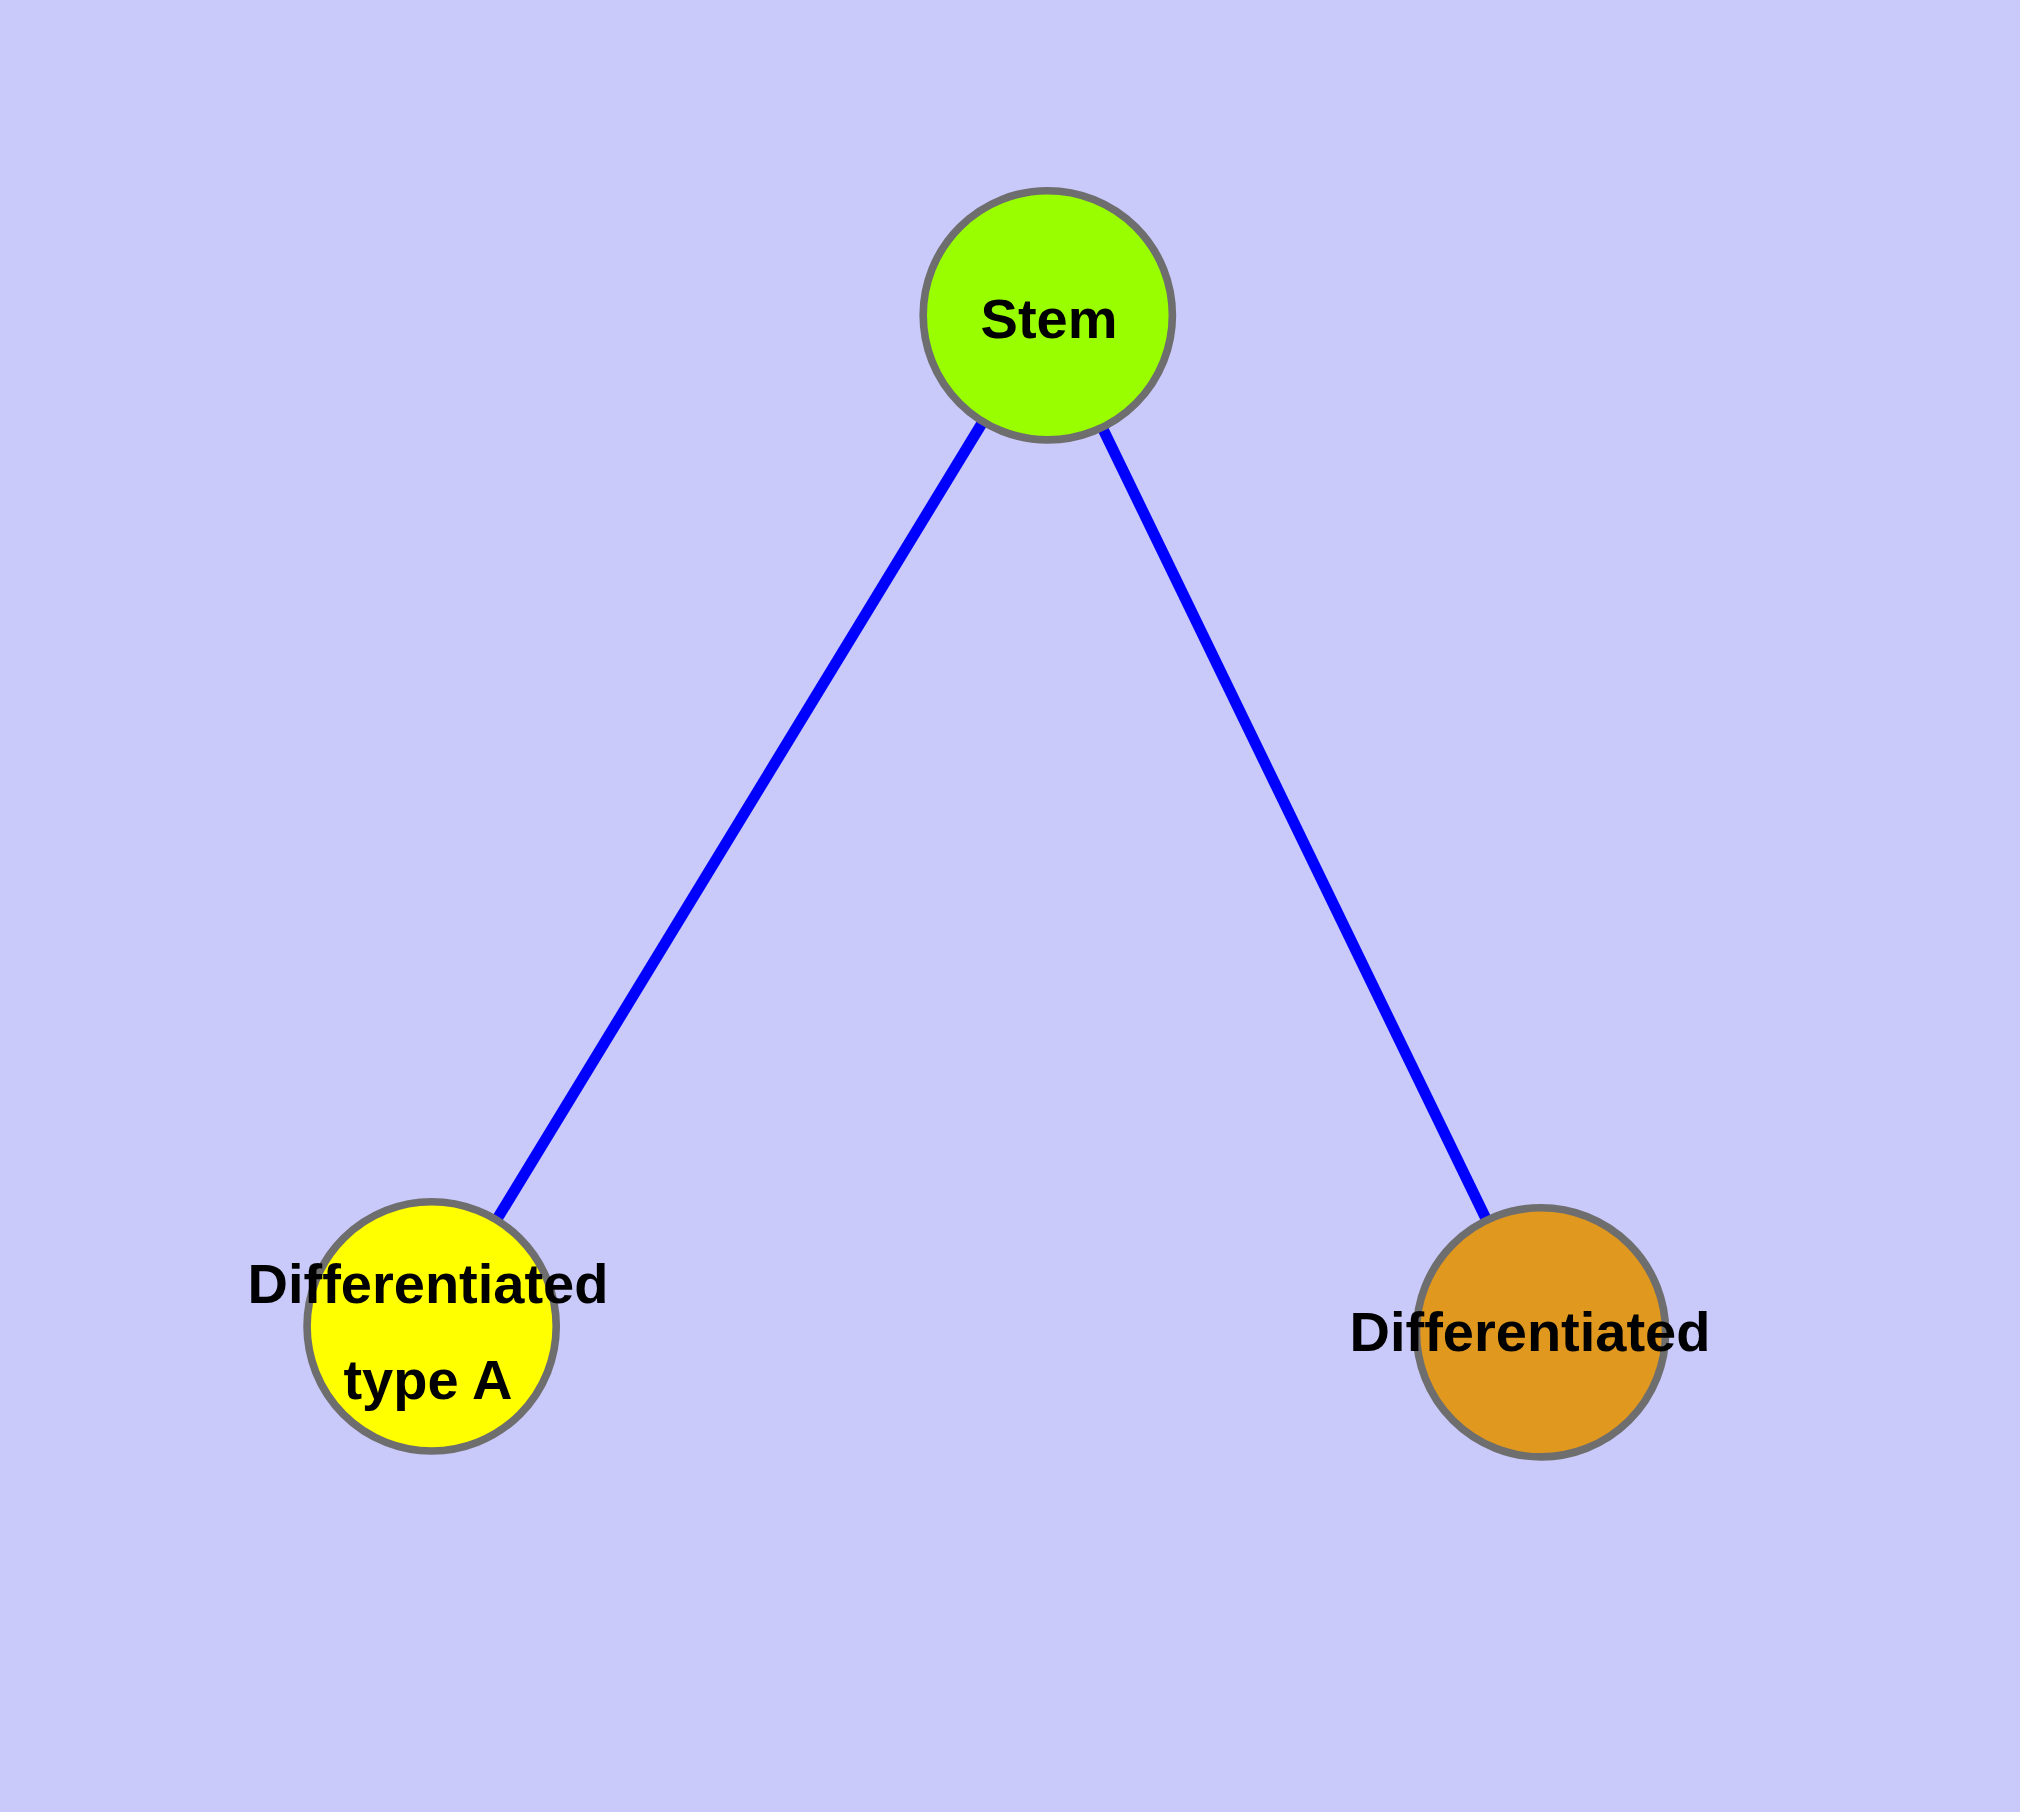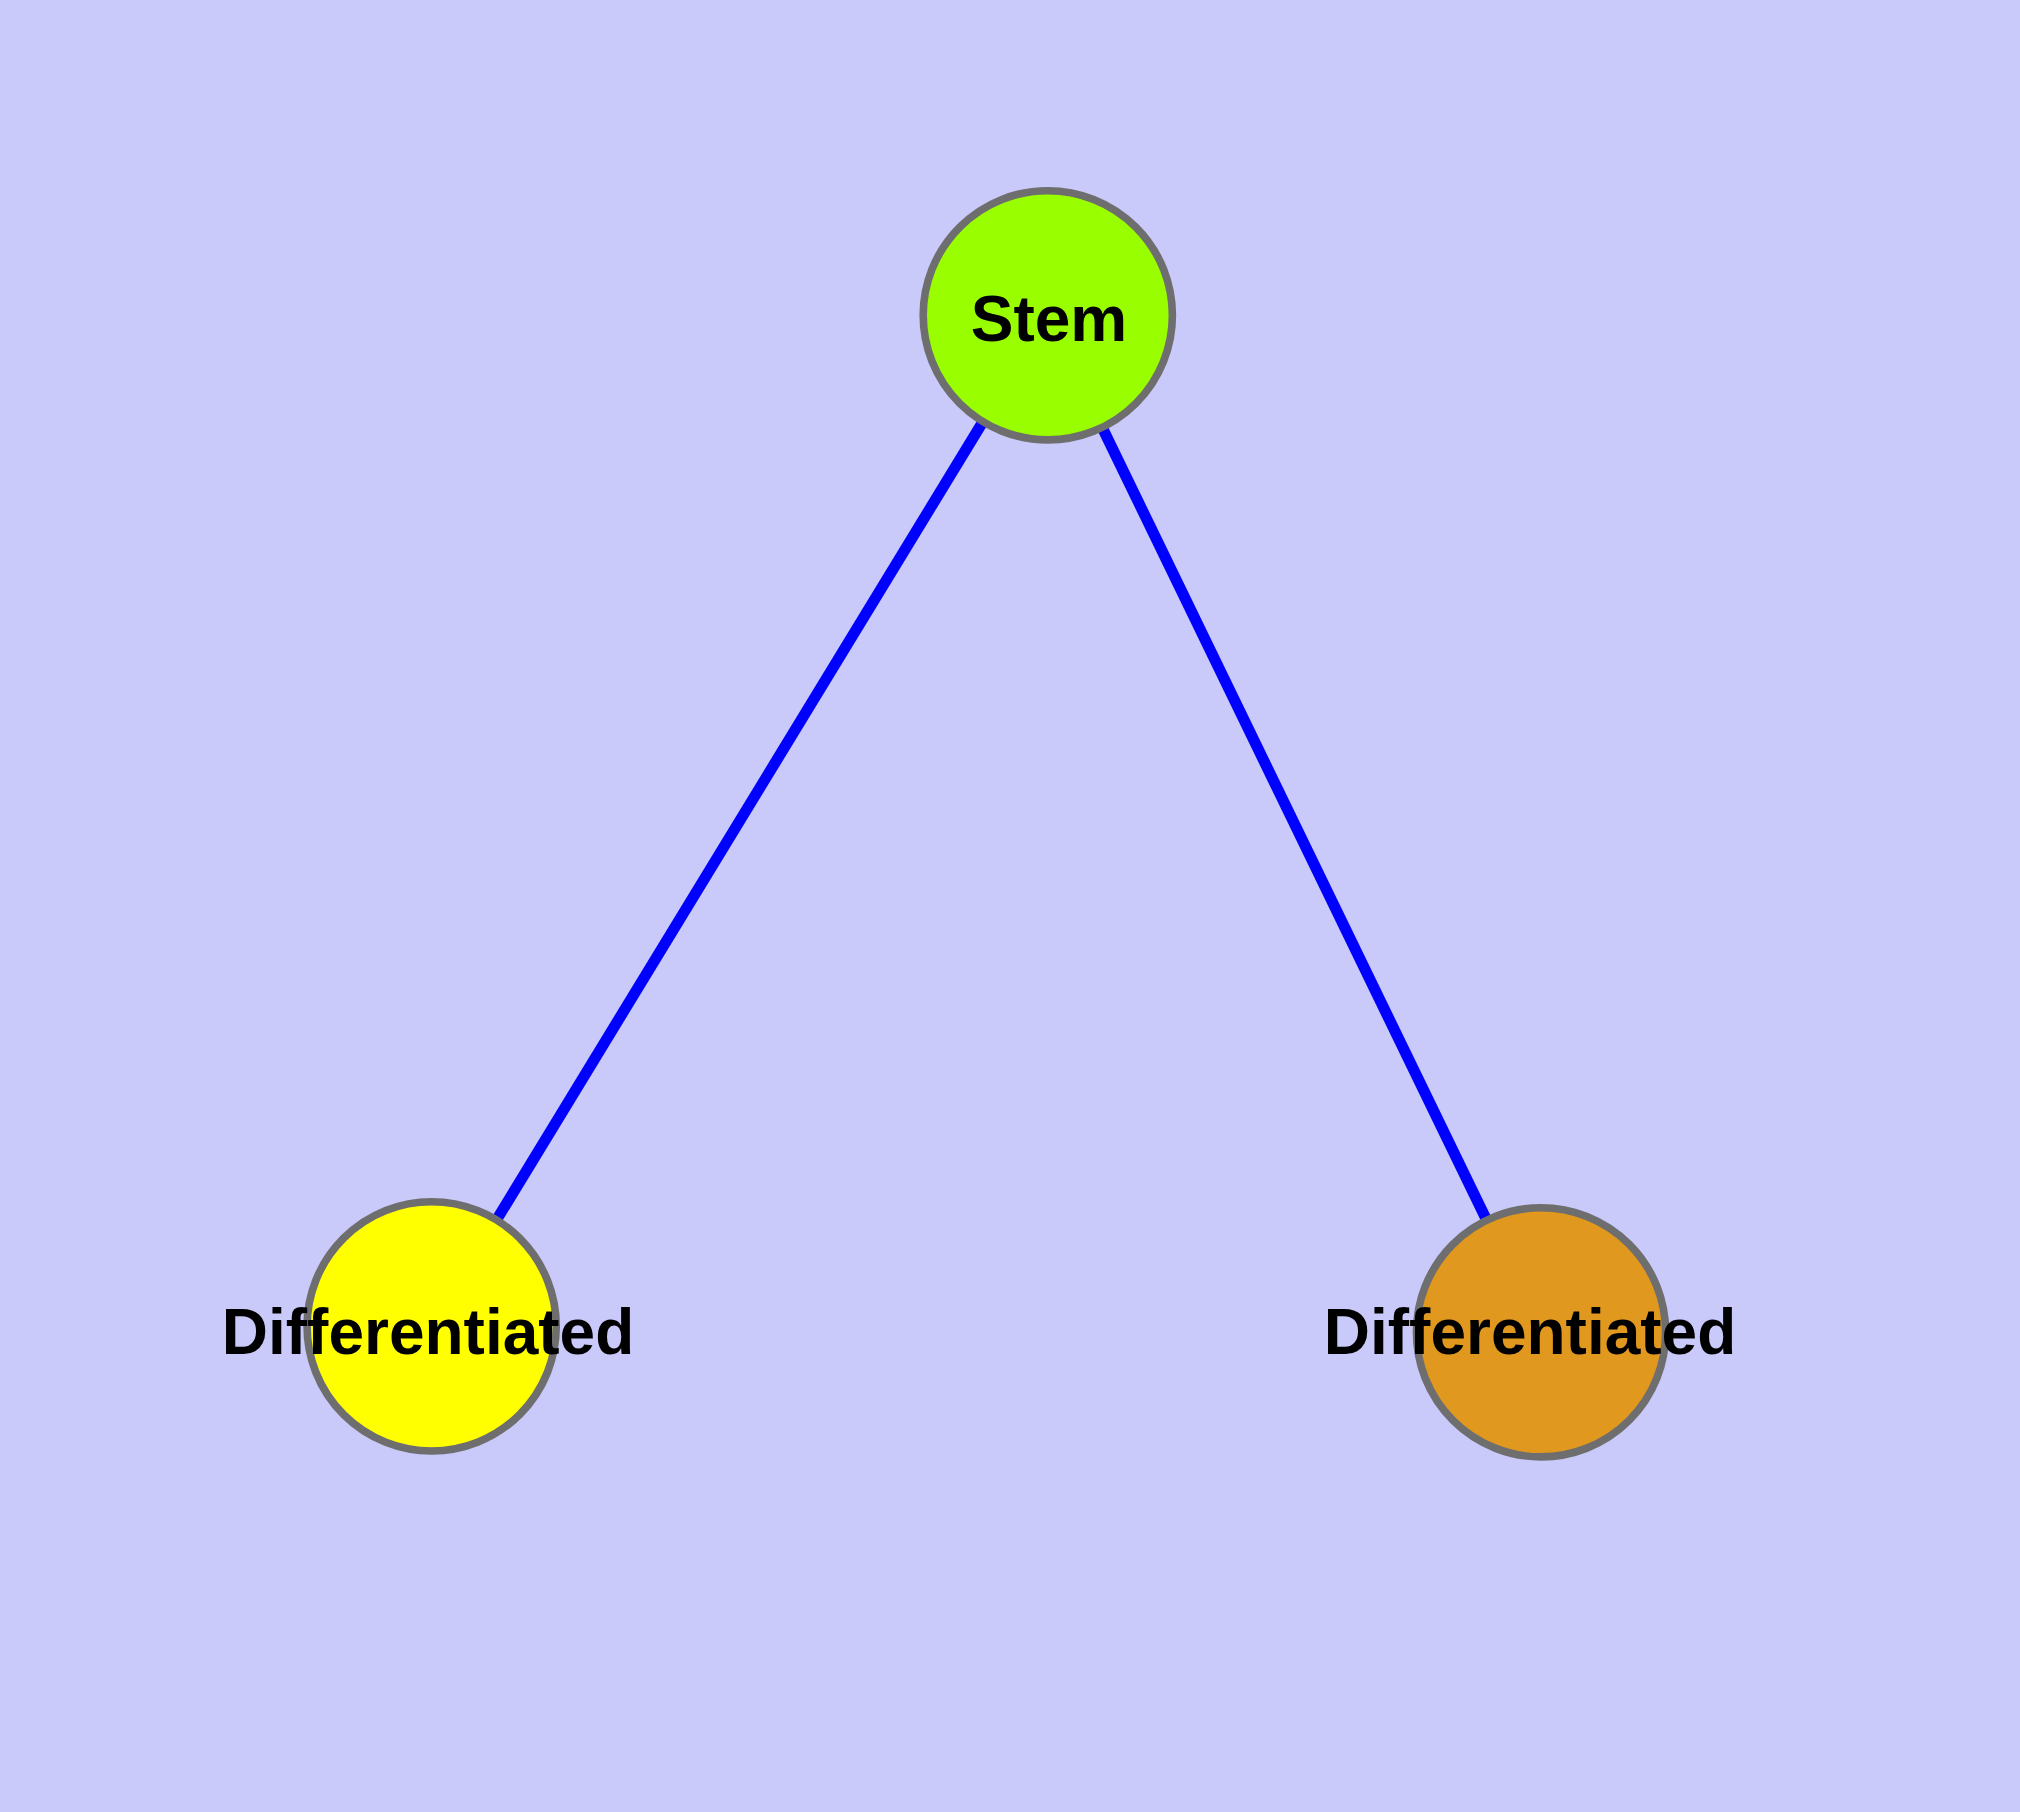--- a/index.html
+++ b/index.html
@@ -33,21 +33,21 @@
   }
   .node-circle {
     stroke: #6E6E6E;
     stroke-width: 9px;
   }
   .node-label {
     position: absolute;
     transform: translate(-50%, -50%);
     color: #000000;
     font-weight: bold;
-    font-size: 64px;
+    font-size: 56px;
     line-height: 96px;
     text-align: center;
     white-space: nowrap;
   }
   #label-stem { left: 1049px; top: 319px; }
   #label-type-a { left: 428px;  top: 1332px; }
   #label-type-b { left: 1530px; top: 1332px; }
 </style>
 </head>
 <body>
@@ -61,20 +61,21 @@
 
     <circle class="node-circle" cx="1236" cy="372" r="147" fill="#99FF00"></circle>
     <circle class="node-circle" cx="509" cy="1565" r="147" fill="#FFFF00"></circle>
     <circle class="node-circle" cx="1818" cy="1572" r="147" fill="#E0981F"></circle>
   </svg>
 
   <div class="node-label" id="label-stem">Stem</div>
 
   <div class="node-label" id="label-type-a">
     <div>Differentiated</div>
+    <div>type A</div>
   </div>
 
   <div class="node-label" id="label-type-b">
     <div>Differentiated</div>
   </div>
 
 </div>
 
 
 </body></html>

